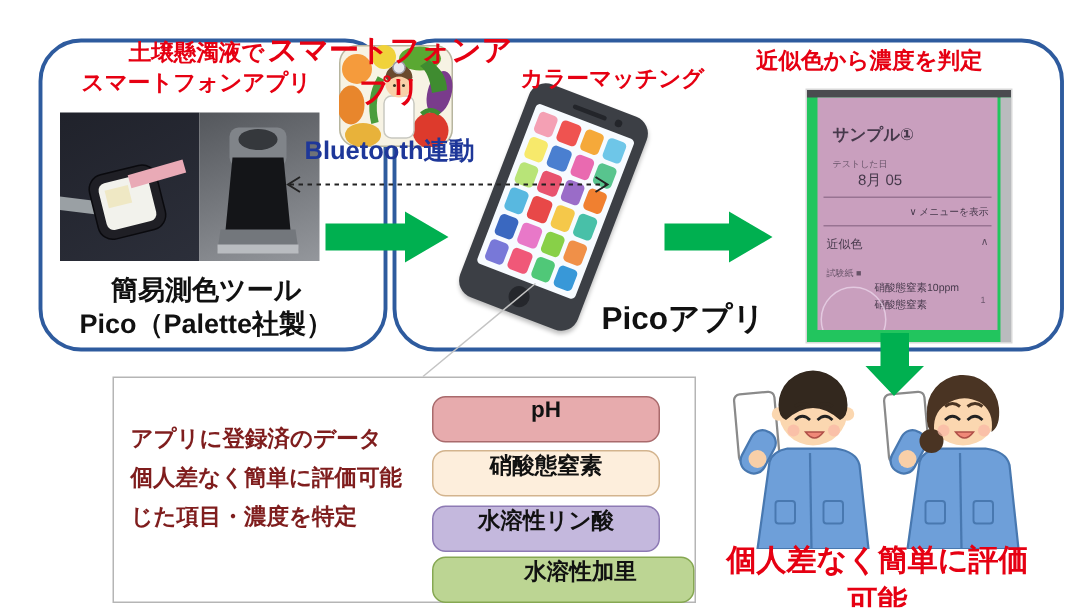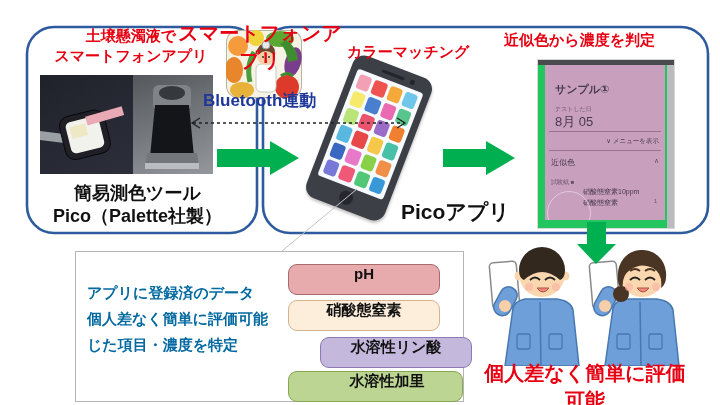--- a/index.html
+++ b/index.html
@@ -27,38 +27,38 @@
                  display:grid;grid-template-columns:repeat(4,1fr);gap:3px;padding:4px;box-sizing:border-box;}
   #phone .tile{border-radius:3px;}
   #phone .home{position:absolute;left:35px;top:133px;width:14px;height:14px;border-radius:50%;background:#25272c;}
   
   #screenshot{left:538px;top:60px;width:136px;height:168px;background:#22c55e;box-shadow:0 0 0 1px #d8d8d8;}
   #screenshot .topbar{position:absolute;left:0;top:0;width:136px;height:5px;background:#4a4b4f;}
   #screenshot .bezel-r{position:absolute;right:0;top:5px;width:7px;height:163px;background:#b9bbbe;}
   #screenshot .pink{position:absolute;left:7px;top:5px;width:120px;height:155px;background:#c99fbe;overflow:hidden;color:#46394b;}
   #screenshot .pink .ttl{position:absolute;left:10px;top:17px;font-size:11px;font-weight:bold;}
   #screenshot .pink .tiny1{position:absolute;left:10px;top:40px;font-size:6px;opacity:.75;}
-  #screenshot .pink .date{position:absolute;left:10px;top:48px;font-size:13px;}
+  #screenshot .pink .date{position:absolute;left:27px;top:48px;font-size:10px;}
   #screenshot .pink .hr1{position:absolute;left:4px;top:66px;width:112px;border-top:1px solid rgba(80,50,80,.4);}
   #screenshot .pink .menu{position:absolute;right:6px;top:72px;font-size:6.5px;}
   #screenshot .pink .hr2{position:absolute;left:4px;top:85px;width:112px;border-top:1px solid rgba(80,50,80,.4);}
   #screenshot .pink .row-l{position:absolute;left:6px;top:92px;font-size:8px;}
   #screenshot .pink .row-r{position:absolute;right:6px;top:92px;font-size:7px;opacity:.8;}
   #screenshot .pink .tiny2{position:absolute;left:6px;top:113px;font-size:6px;opacity:.75;}
   #screenshot .pink .res1{position:absolute;left:38px;top:122px;font-size:7px;}
   #screenshot .pink .res2{position:absolute;left:38px;top:133px;font-size:7px;}
   #screenshot .pink .res2mark{position:absolute;right:8px;top:133px;font-size:6px;opacity:.7;}
   #screenshot .pink .fab{position:absolute;left:2px;top:126px;width:42px;height:42px;border-radius:50%;
                          border:1px solid rgba(235,215,235,.75);}
   
   #bottom-box{left:75px;top:251px;width:387px;height:149px;background:#ffffff;border:1px solid #b5b5b5;}
-  #bottom-box .txt{position:absolute;left:11px;top:28px;width:210px;font-size:15px;font-weight:600;color:#0369a1;line-height:26px;}
+  #bottom-box .txt{position:absolute;left:11px;top:28px;width:210px;font-size:15px;font-weight:600;color:#7f1d1d;line-height:26px;}
   .pill{position:absolute;left:212px;width:150px;height:29px;border:1.6px solid #888;border-radius:9px;
         display:flex;align-items:flex-start;justify-content:center;font-size:15px;font-weight:bold;color:#111;}
-  #pill-0{top:12px;} #pill-1{top:48px;} #pill-2{top:85px;margin-left:32px;} #pill-3{top:119px;padding-left:23px;}
+  #pill-0{top:12px;} #pill-1{top:48px;} #pill-2{top:85px;} #pill-3{top:119px;padding-left:23px;}
   
   .person{width:104px;height:120px;}
 </style>
 </head>
 <body>
 
 <div id="stage">
 
   <svg class="abs" style="left:0;top:0;z-index:0" width="720" height="405" viewBox="0 0 720 405">
     <rect x="27" y="27" width="230" height="206" rx="27" fill="none" stroke="#2e5b9e" stroke-width="2.6"></rect>

